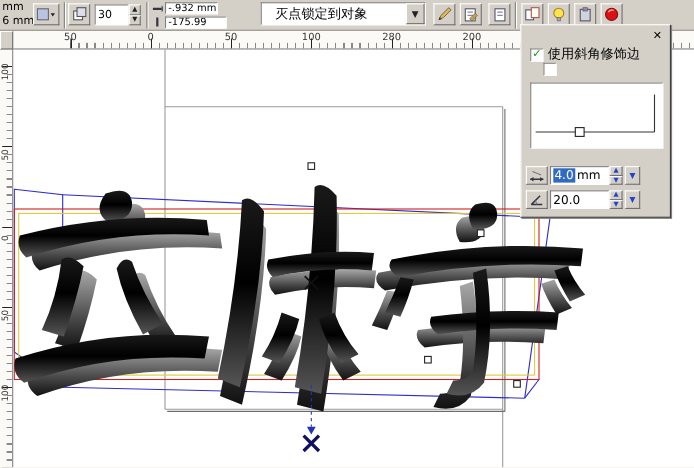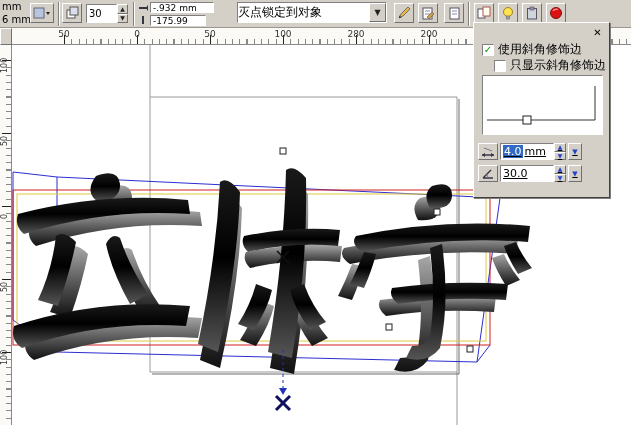--- a/index.html
+++ b/index.html
@@ -20,21 +20,21 @@
   .tbtn { background:#d4d0c8; border:1px solid; border-color:#ffffff #707070 #707070 #ffffff;
           display:flex; align-items:center; justify-content:center; }
   .field { background:#ffffff; border:1px solid; border-color:#808080 #ffffff #ffffff #808080;
            font-size:10px; display:flex; align-items:center; padding:0 2px; overflow:hidden; white-space:nowrap;}
   .spincol { display:flex; flex-direction:column; }
   .spincol .sbtn { width:11px; height:50%; font-size:6px; line-height:6px; text-align:center;
                    background:#d4d0c8; border:1px solid; border-color:#fff #707070 #707070 #fff; color:#222;
                    display:flex;align-items:center;justify-content:center;}
   .combo { background:#fff; border:1px solid; border-color:#808080 #fff #fff #808080;
            display:flex; align-items:center; }
-  .combo .ctext { flex:1; font-size:12px; padding-left:0; white-space:nowrap; overflow:hidden;}
+  .combo .ctext { flex:1; font-size:12px; padding-left:12px; white-space:nowrap; overflow:hidden;}
   .combo .cbtn { width:17px; height:100%; background:#d4d0c8; border:1px solid;
                  border-color:#fff #707070 #707070 #fff; font-size:8px; color:#222;
                  display:flex;align-items:center;justify-content:center;}
 
   
   .hruler { left:12px; top:28px; width:619px; height:17px; background:#fbfaf7;
             border-bottom:1px solid #8a8a8a; z-index:10;
             background-image:
               repeating-linear-gradient(90deg,#222 0 1px,transparent 1px 73px),
               repeating-linear-gradient(90deg,#888 0 1px,transparent 1px 7.3px);
@@ -66,21 +66,21 @@
            box-shadow:1px 1px 0 #808080; z-index:40; }
   .closex { position:absolute; top:3px; right:5px; width:13px; height:13px;
             font-size:10px; font-weight:bold; text-align:center; line-height:13px; color:#000; }
   .chkrow { position:absolute; display:flex; align-items:center; gap:4px; }
   .chk { width:12px; height:12px; background:#fff; border:1px solid; flex:0 0 auto;
          border-color:#808080 #fff #fff #808080; font-size:10px; line-height:10px;
          text-align:center; color:#009900; font-weight:bold; }
   .chklabel { font-size:12px; white-space:nowrap; }
   .profile { position:absolute; left:8px; top:52px; width:121px; height:60px;
              background:#ffffff; border:1px solid; border-color:#808080 #ffffff #ffffff #808080; }
-  .prow { position:absolute; left:4px; height:25px; display:flex; align-items:flex-start;text-decoration:underline; }
+  .prow { position:absolute; left:4px; height:25px; display:flex; align-items:flex-end; }
   .picon { width:20px; height:17px; background:#d4d0c8; border:1px solid;
            border-color:#fff #707070 #707070 #fff; display:flex; align-items:center; justify-content:center; margin-right:2px;}
   .pfield { width:54px; height:17px; background:#fff; border:1px solid;
             border-color:#808080 #fff #fff #808080; font-size:11px; display:flex;
             align-items:center; padding:0 2px; white-space:nowrap; overflow:hidden;}
   .sel { background:#316ac5; color:#fff; padding:0 1px; }
   .unit { margin-left:2px; }
   .bluespin .sbtn { color:#2244cc; width:12px;}
   .flyout { width:14px; height:17px; background:#d4d0c8; border:1px solid;
             border-color:#fff #707070 #707070 #fff; color:#2244cc; font-size:7px;
@@ -230,21 +230,21 @@
         <div class="sbtn">▼</div>
       </div>
     </div>
 
     <div class="abs groove" style="left:133px;top:2px;height:24px"></div>
 
     <svg class="abs" style="left:138px;top:3px" width="10" height="10">
       <line x1="1" y1="5" x2="9" y2="5" stroke="#334" stroke-width="2"></line>
         <polygon points="9,2 9,8 12,5" fill="#334"></polygon>
     </svg>
-    <div class="abs field" style="left:150px;top:2px;width:64px;height:11px;font-size:9px">
+    <div class="abs field" style="left:150px;top:2px;width:48px;height:11px;font-size:9px">
       <span>-.932 mm</span>
     </div>
     <svg class="abs" style="left:138px;top:15px" width="10" height="10">
       <line x1="5" y1="1" x2="5" y2="9" stroke="#334" stroke-width="2"></line>
     </svg>
     <div class="abs field" style="left:150px;top:15px;width:56px;height:11px;font-size:9px">
       <span>-175.99</span>
     </div>
 
     <div class="abs combo" style="left:237px;top:2px;width:150px;height:21px">
@@ -305,21 +305,20 @@
   <div class="abs panel">
     <div class="closex">✕</div>
 
     <div class="chkrow" style="left:8px;top:18px">
       <div class="chk">✓</div>
       <div class="chklabel">使用斜角修饰边</div>
     </div>
 
     <div class="chkrow" style="left:20px;top:34px">
       <div class="chk" style="color:transparent"></div>
-      <div class="chklabel">只显示斜角修饰边</div>
     </div>
 
     <div class="profile">
       <svg width="119" height="58">
         <line x1="4" y1="44" x2="112" y2="44" stroke="#333" stroke-width="1"></line>
         <line x1="112" y1="44" x2="112" y2="10" stroke="#333" stroke-width="1"></line>
         <rect x="40" y="40" width="8" height="8" fill="#fff" stroke="#222"></rect>
       </svg>
     </div>
 
@@ -344,21 +343,21 @@
     </div>
 
     <div class="prow" style="top:142px">
       <div class="picon">
         <svg width="14" height="12">
           <path d="M2,10 L12,10 M2,10 L10,2" stroke="#334" stroke-width="1.4" fill="none"></path>
           <path d="M7,10 A5,5 0 0 0 5.5,6.5" stroke="#778" stroke-width="1" fill="none"></path>
         </svg>
       </div>
       <div class="pfield">
-        <span>30.0</span>
+        <span>20.0</span>
       </div>
       <div class="spincol bluespin" style="height:17px">
         <div class="sbtn">▲</div>
         <div class="sbtn">▼</div>
       </div>
       <div class="flyout">▼</div>
     </div>
   </div>
 
 </div>

